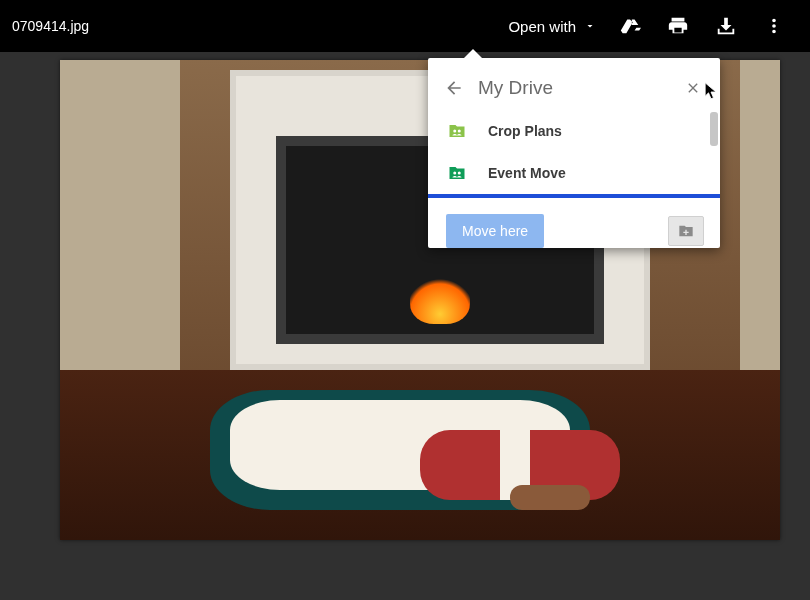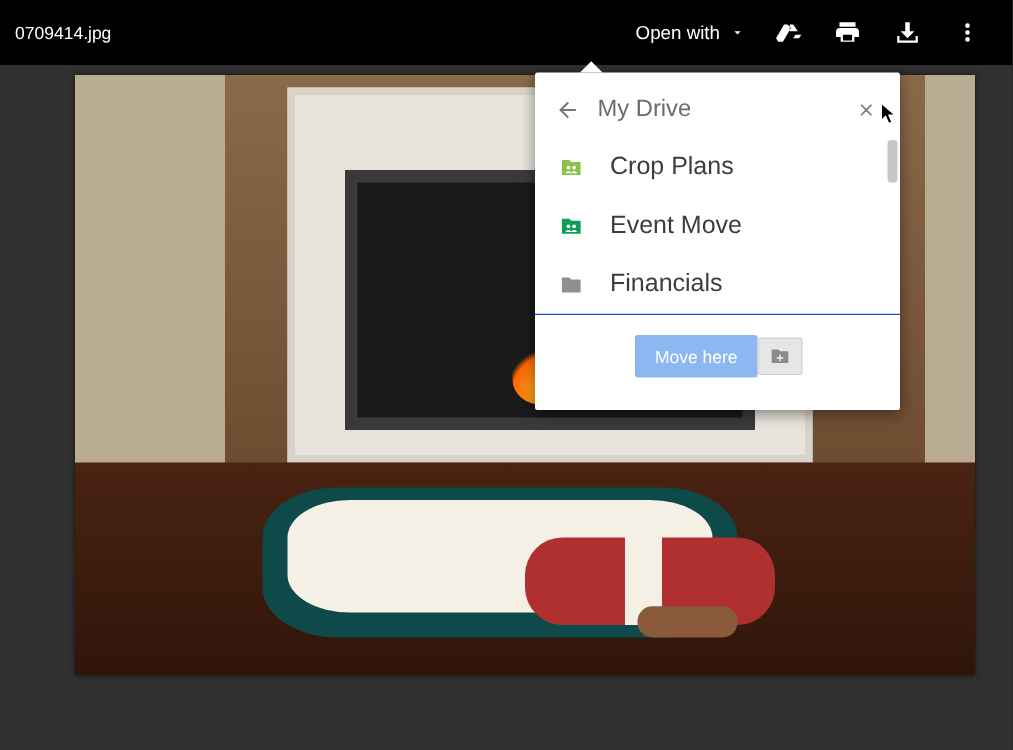--- a/index.html
+++ b/index.html
@@ -136,25 +136,25 @@
   }
   .folder-row {
     display:flex; align-items:center;
     padding: 12px 10px 12px 18px;
     cursor: pointer;
   }
   .folder-icon {
     width: 22px; height: 18px; margin-right: 20px;
     display:flex; align-items:center; justify-content:center;
   }
-  .folder-label { font-size: 20px; color:#3c3c3c; }
+  .folder-label { font-size: 14px; color:#3c3c3c;font-weight:bold; }
   .pop-footer {
-    display:flex; align-items:center; justify-content:center;
-    padding: 16px 16px 26px 18px;
-    border-top: 1px solid #1d4ed8;
+    display:flex; align-items:center; justify-content:space-between;
+    padding: 16px 16px 0 18px;
+    border-top: 4px solid #1d4ed8;
   }
   .move-btn {
     background: #8db7f0;
     color: #fff;
     font-size: 14px;
     padding: 9px 16px;
     border: none;
     border-radius: 2px;
     cursor: pointer;
   }
@@ -249,28 +249,20 @@
         <div class="folder-label">Crop Plans</div>
       </div>
       <div class="folder-row">
         <div class="folder-icon">
           <svg width="22" height="18" viewBox="0 0 24 24">
             <path fill="#0f9d58" d="M10 4H2v16h20V6H12l-2-2zm5 10a2 2 0 1 1 0-4 2 2 0 0 1 0 4zm-6 0a2 2 0 1 1 0-4 2 2 0 0 1 0 4zm-3 4c0-1.3 2-2 3-2s3 .7 3 2H6zm6 0c0-1.3 2-2 3-2s3 .7 3 2h-6z"></path>
           </svg>
         </div>
         <div class="folder-label">Event Move</div>
       </div>
-      <div class="folder-row">
-        <div class="folder-icon">
-          <svg width="22" height="18" viewBox="0 0 24 24">
-            <path fill="#8f8f8f" d="M10 4H2v16h20V6H12l-2-2z"></path>
-          </svg>
-        </div>
-        <div class="folder-label">Financials</div>
-      </div>
     </div>
   <div class="pop-footer">
     <button class="move-btn">Move here</button>
     <div class="new-folder-btn">
       <svg width="20" height="16" viewBox="0 0 24 24">
           <path fill="#8a8a8a" d="M10 4H2v16h20V6H12l-2-2zm6 11h-3v3h-2v-3H8v-2h3v-3h2v3h3v2z"></path>
         </svg>
     </div>
   </div>
 </div>

